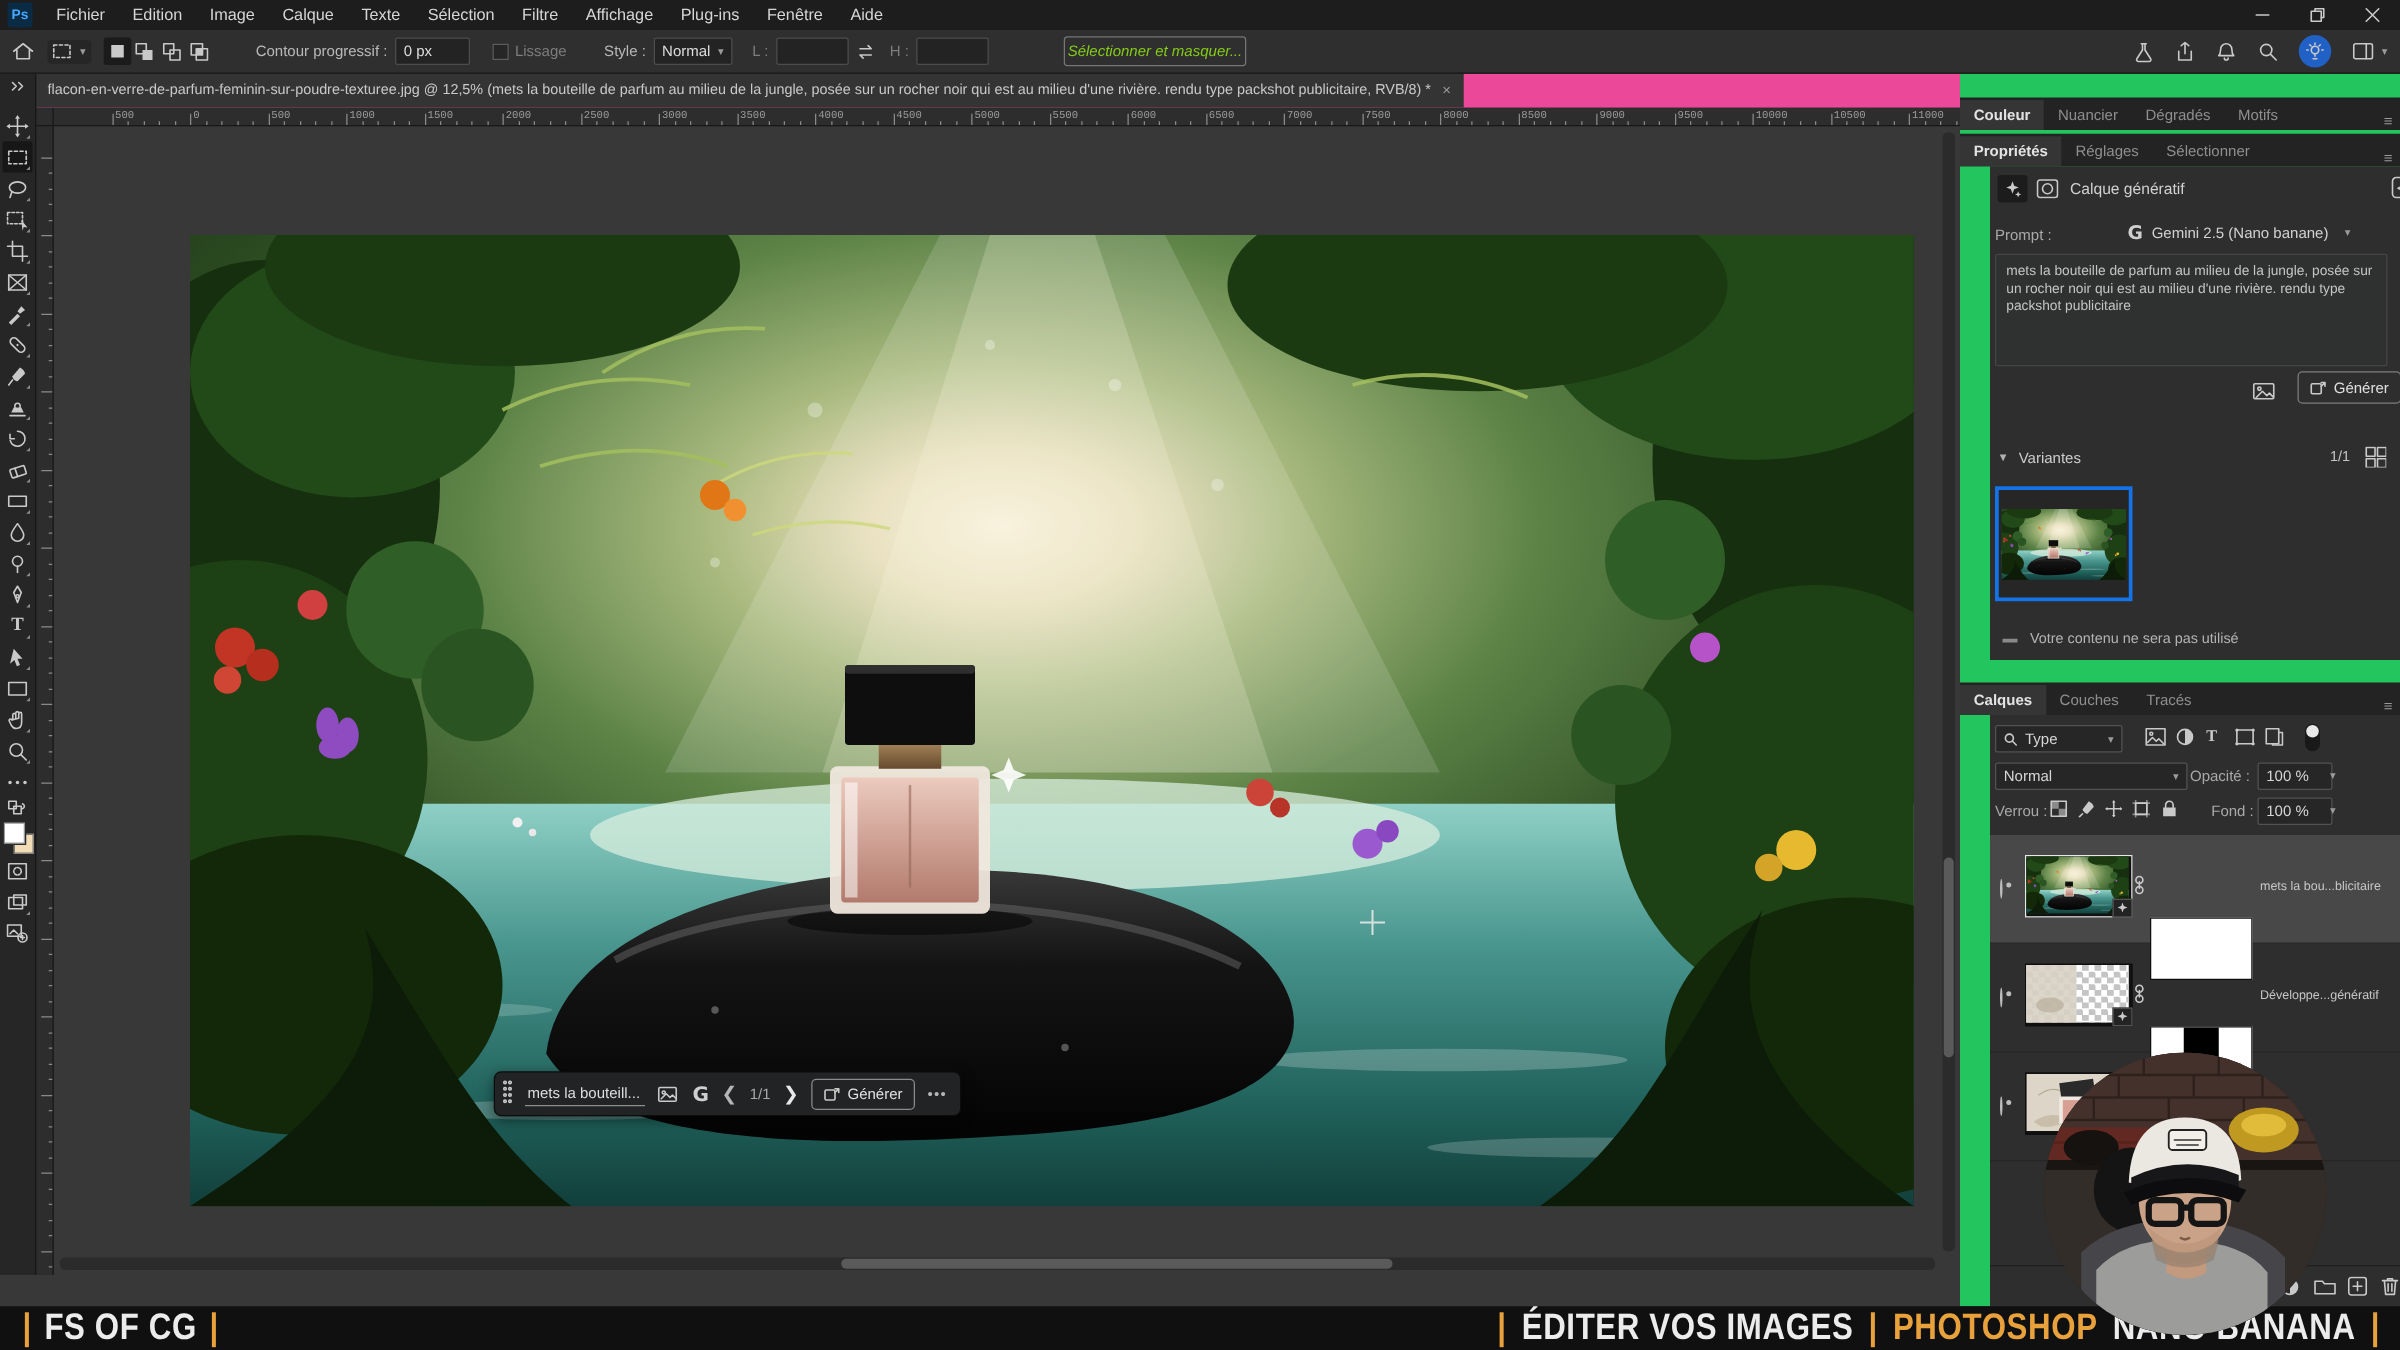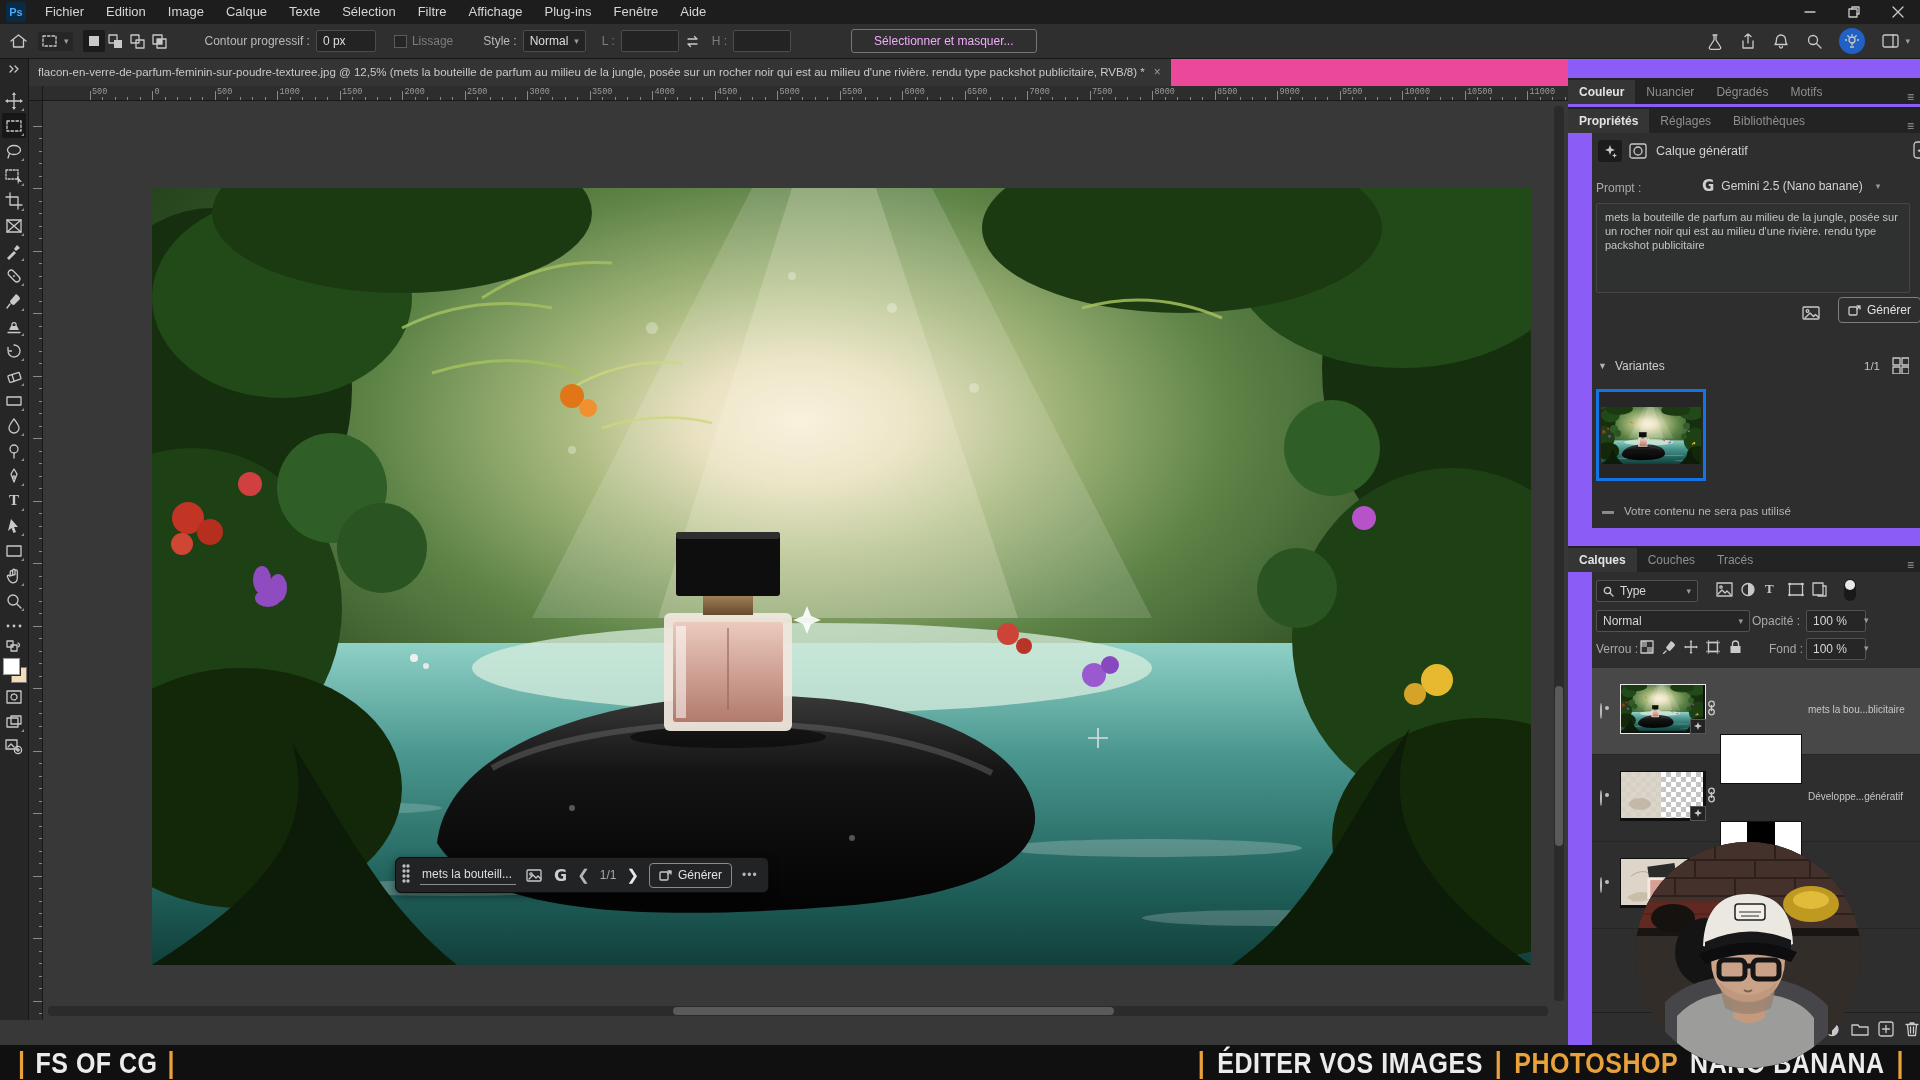--- a/index.html
+++ b/index.html
@@ -17,21 +17,21 @@
   .menuitem{padding:0 11px;font-size:13px;color:#d6d6d6;line-height:24px;}
   .winbtns{margin-left:auto;display:flex;height:24px;}
   .winbtn{width:44px;height:24px;display:flex;align-items:center;justify-content:center;}
   
   #optbar{left:0;top:24px;width:1920px;height:34px;background:#2f2f2f;border-bottom:1px solid #171717;
           display:flex;align-items:center;font-size:12px;color:#c2c2c2;z-index:5;}
   .optlabel{color:#b9b9b9;margin:0 6px;white-space:nowrap;}
   .optinput{background:#232323;border:1px solid #4c4c4c;border-radius:2px;height:20px;min-width:46px;
             display:flex;align-items:center;padding:0 6px;color:#dedede;}
   .optbtn{border:1px solid #767676;border-radius:3px;height:22px;display:flex;align-items:center;
-          padding:0 22px;color:#f0abfc;white-space:nowrap;}
+          padding:0 2px;color:#84cc16;white-space:nowrap;font-style:italic;}
   .ddv{margin-left:6px;color:#9a9a9a;font-size:9px;}
   .modebox{width:22px;height:22px;display:flex;align-items:center;justify-content:center;border-radius:2px;}
   .modebox.active{background:#1b1b1b;}
   .chk{width:11px;height:11px;border:1px solid #5c5c5c;background:#262626;display:inline-block;margin-right:5px;}
   
   #tabbar{left:28px;top:58px;width:1540px;height:28px;background:#ec4899;display:flex;z-index:4;}
   #doctab{background:#343434;height:28px;display:flex;align-items:center;padding:0 10px;max-width:1170px;
           font-size:11.5px;color:#c9c9c9;white-space:nowrap;overflow:hidden;}
   #doctab .ttl{overflow:hidden;text-overflow:ellipsis;}
   .tabclose{margin-left:9px;color:#9a9a9a;font-size:12px;}
@@ -54,21 +54,21 @@
   #ctxbar{left:367px;top:771px;height:34px;background:#222324;border:1px solid #0c0c0c;border-radius:6px;
           display:flex;align-items:center;padding:0 10px 0 6px;gap:10px;box-shadow:0 3px 10px rgba(0,0,0,.5);font-size:12px;}
   #ctxprompt{color:#dedede;border-bottom:1px solid #8e8e8e;padding:2px 2px 3px;min-width:92px;white-space:nowrap;}
   .ctxchev{color:#b5b5b5;font-size:15px;}
   #ctxgen{border:1px solid #8b8b8b;border-radius:4px;height:23px;display:flex;align-items:center;gap:6px;padding:0 9px;color:#e2e2e2;}
   .glogo{font-size:16px;font-weight:bold;color:#cfcfcf;font-family:"DejaVu Sans",sans-serif;}
   
   #statusbar{left:0;top:1020px;width:1568px;height:25px;background:#262626;border-top:1px solid #151515;
              display:flex;align-items:center;font-size:11px;color:#b5b5b5;z-index:4;}
   
-  #panels{left:1568px;top:58px;width:352px;height:987px;background:#8b5cf6;font-size:12px;z-index:3;}
+  #panels{left:1568px;top:58px;width:352px;height:987px;background:#22c55e;font-size:12px;z-index:3;}
   .ptabrow{position:absolute;left:0;width:352px;height:26px;background:#232323;display:flex;align-items:flex-end;}
   .ptab{padding:5px 11px;font-size:12px;color:#8f8f8f;}
   .ptab.on{background:#353535;color:#e3e3e3;font-weight:bold;}
   .pmenu{margin-left:auto;margin-right:6px;color:#9a9a9a;}
   .pblock{position:absolute;left:0;width:352px;background:#2e2e2e;margin-left:24px;}
   .seg{position:absolute;}
   .ibox{background:#262626;border:1px solid #525252;border-radius:2px;display:flex;align-items:center;padding:0 6px;color:#d6d6d6;}
   .checker{background:#fff;background-image:conic-gradient(#c4c4c4 25%,transparent 0 50%,#c4c4c4 0 75%,transparent 0);background-size:10px 10px;}
   .laylabel{font-size:10px;color:#c6c6c6;white-space:nowrap;}
   .eyeic{width:14px;height:10px;border:1px solid #bdbdbd;border-radius:50%;position:relative;}
@@ -799,21 +799,21 @@
       <div class="ptab on">Couleur</div>
       <div class="ptab">Nuancier</div>
       <div class="ptab">Dégradés</div>
       <div class="ptab">Motifs</div>
       <div class="pmenu">≡</div>
     </div>
 
     <div class="ptabrow" style="top:49px">
       <div class="ptab on">Propriétés</div>
       <div class="ptab">Réglages</div>
-      <div class="ptab">Bibliothèques</div>
+      <div class="ptab">Sélectionner</div>
       <div class="pmenu">≡</div>
     </div>
 
     <div class="pblock" style="top:75px;height:395px">
       <div class="seg" style="left:6px;top:7px;width:24px;height:22px;background:#1c1c1c;border-radius:3px;display:flex;align-items:center;justify-content:center">
         <svg class="s" width="14" height="14">
             <path class="f" d="M7 1l1.3 3.6L12 6 8.3 7.3 7 11 5.7 7.3 2 6l3.7-1.4z"></path>
             <path class="f" d="M11.5 9l.7 1.8L14 11.5l-1.8.7-.7 1.8-.7-1.8-1.8-.7 1.8-.7z"></path>
           </svg>
         </div>

